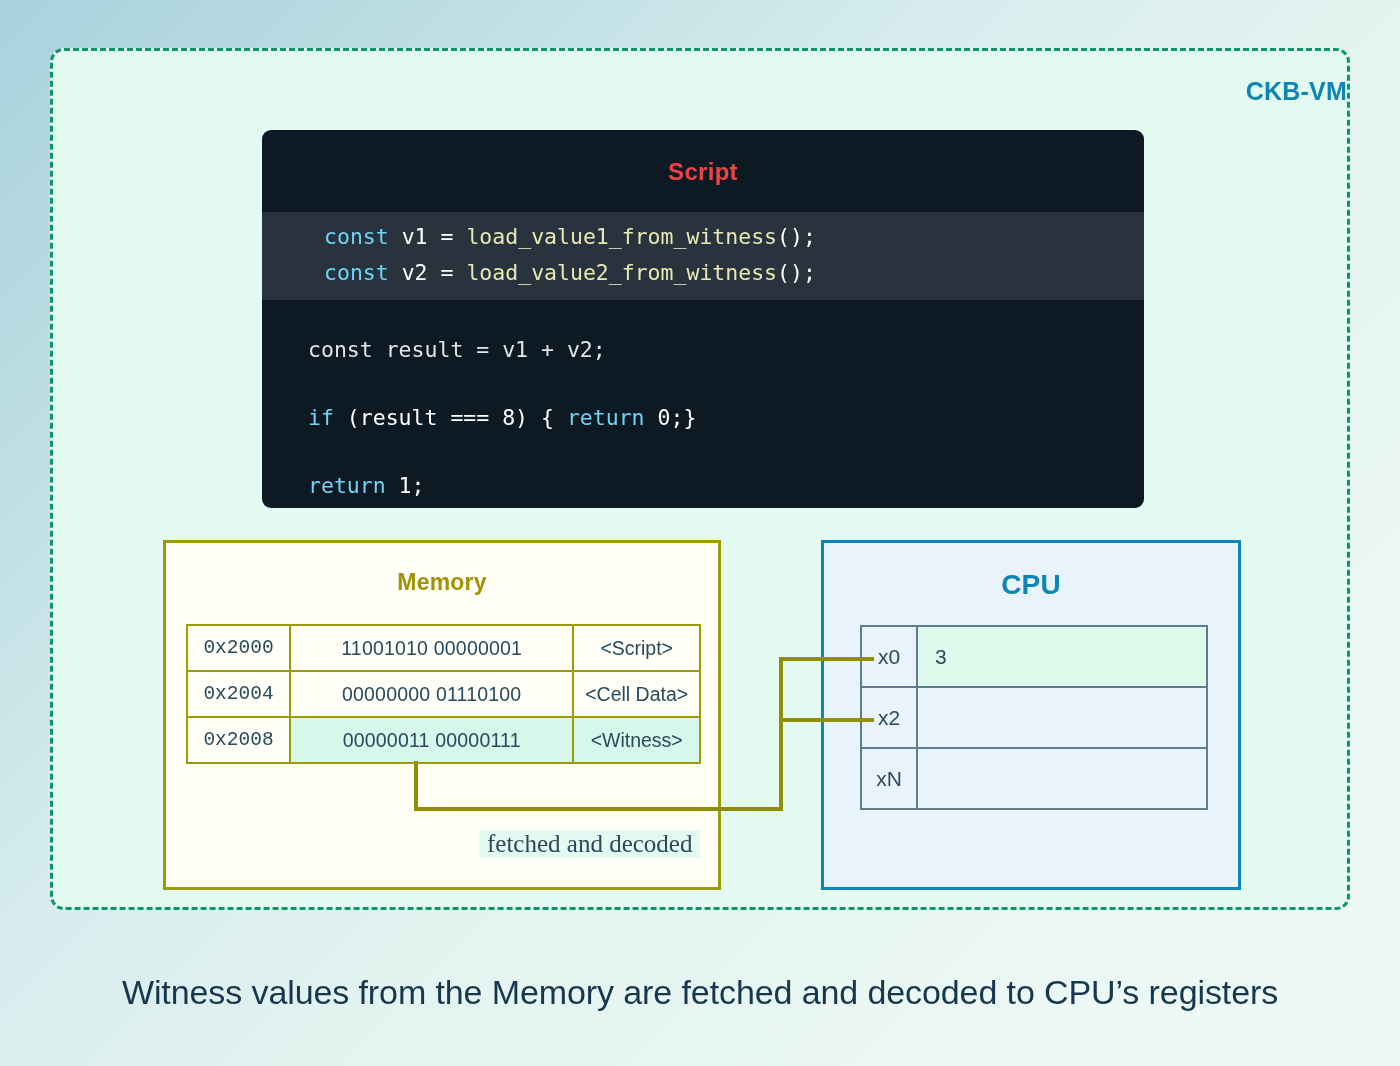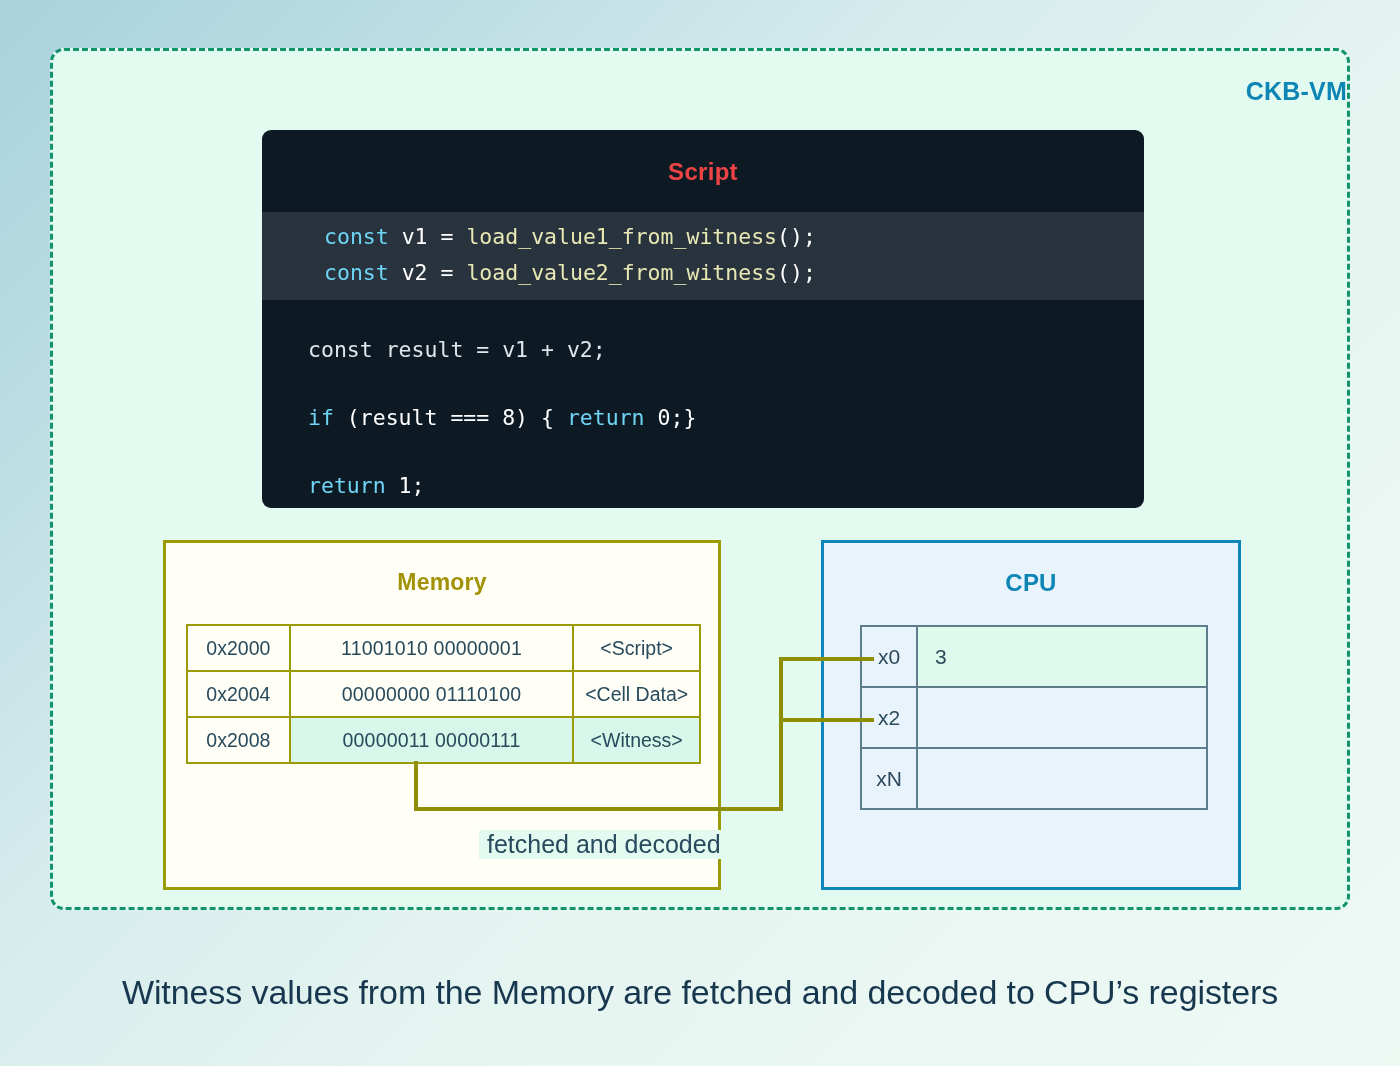--- a/index.html
+++ b/index.html
@@ -117,41 +117,41 @@
 
   #memory-table td {
     border: 2px solid #9b9b05;
     height: 46px;
     color: #274a5c;
     font-size: 19.5px;
     text-align: center;
     white-space: nowrap;
   }
 
-  #memory-table td.addr  { width: 105px; }
+  #memory-table td.addr  { width: 105px; font-family: Liberation Mono, monospace; }
   #memory-table td.bits  { width: 290px; letter-spacing: 0.2px; }
   #memory-table td.label { width: 128px; }
 
   #memory-table tr.highlight td.bits,
   #memory-table tr.highlight td.label { background: #d6f7ea; }
 
   
   #cpu-panel {
     position: absolute;
     left: 768px;
     top: 489px;
     width: 420px;
     height: 350px;
     background: #e8f3fc;
     border: 3px solid #0e86b8;
   }
 
   #cpu-title {
     text-align: center;
-    font-size: 24px;
+    font-size: 28px;
     font-weight: bold;
     color: #0d85b5;
     padding-top: 26px;
     letter-spacing: 0.2px;
   }
 
   #cpu-table {
     position: absolute;
     left: 36px;
     top: 82px;
@@ -189,20 +189,21 @@
 
   #fetch-label {
     position: absolute;
     left: 426px;
     top: 779px;
     font-size: 25px;
     color: #274a5c;
     background: #e3faf0;
     padding: 0 8px;
     white-space: nowrap;
+    font-family: Liberation Serif, serif;
   }
 
   
   #caption {
     position: absolute;
     left: 0;
     top: 973px;
     width: 100%;
     text-align: center;
     font-size: 34px;

